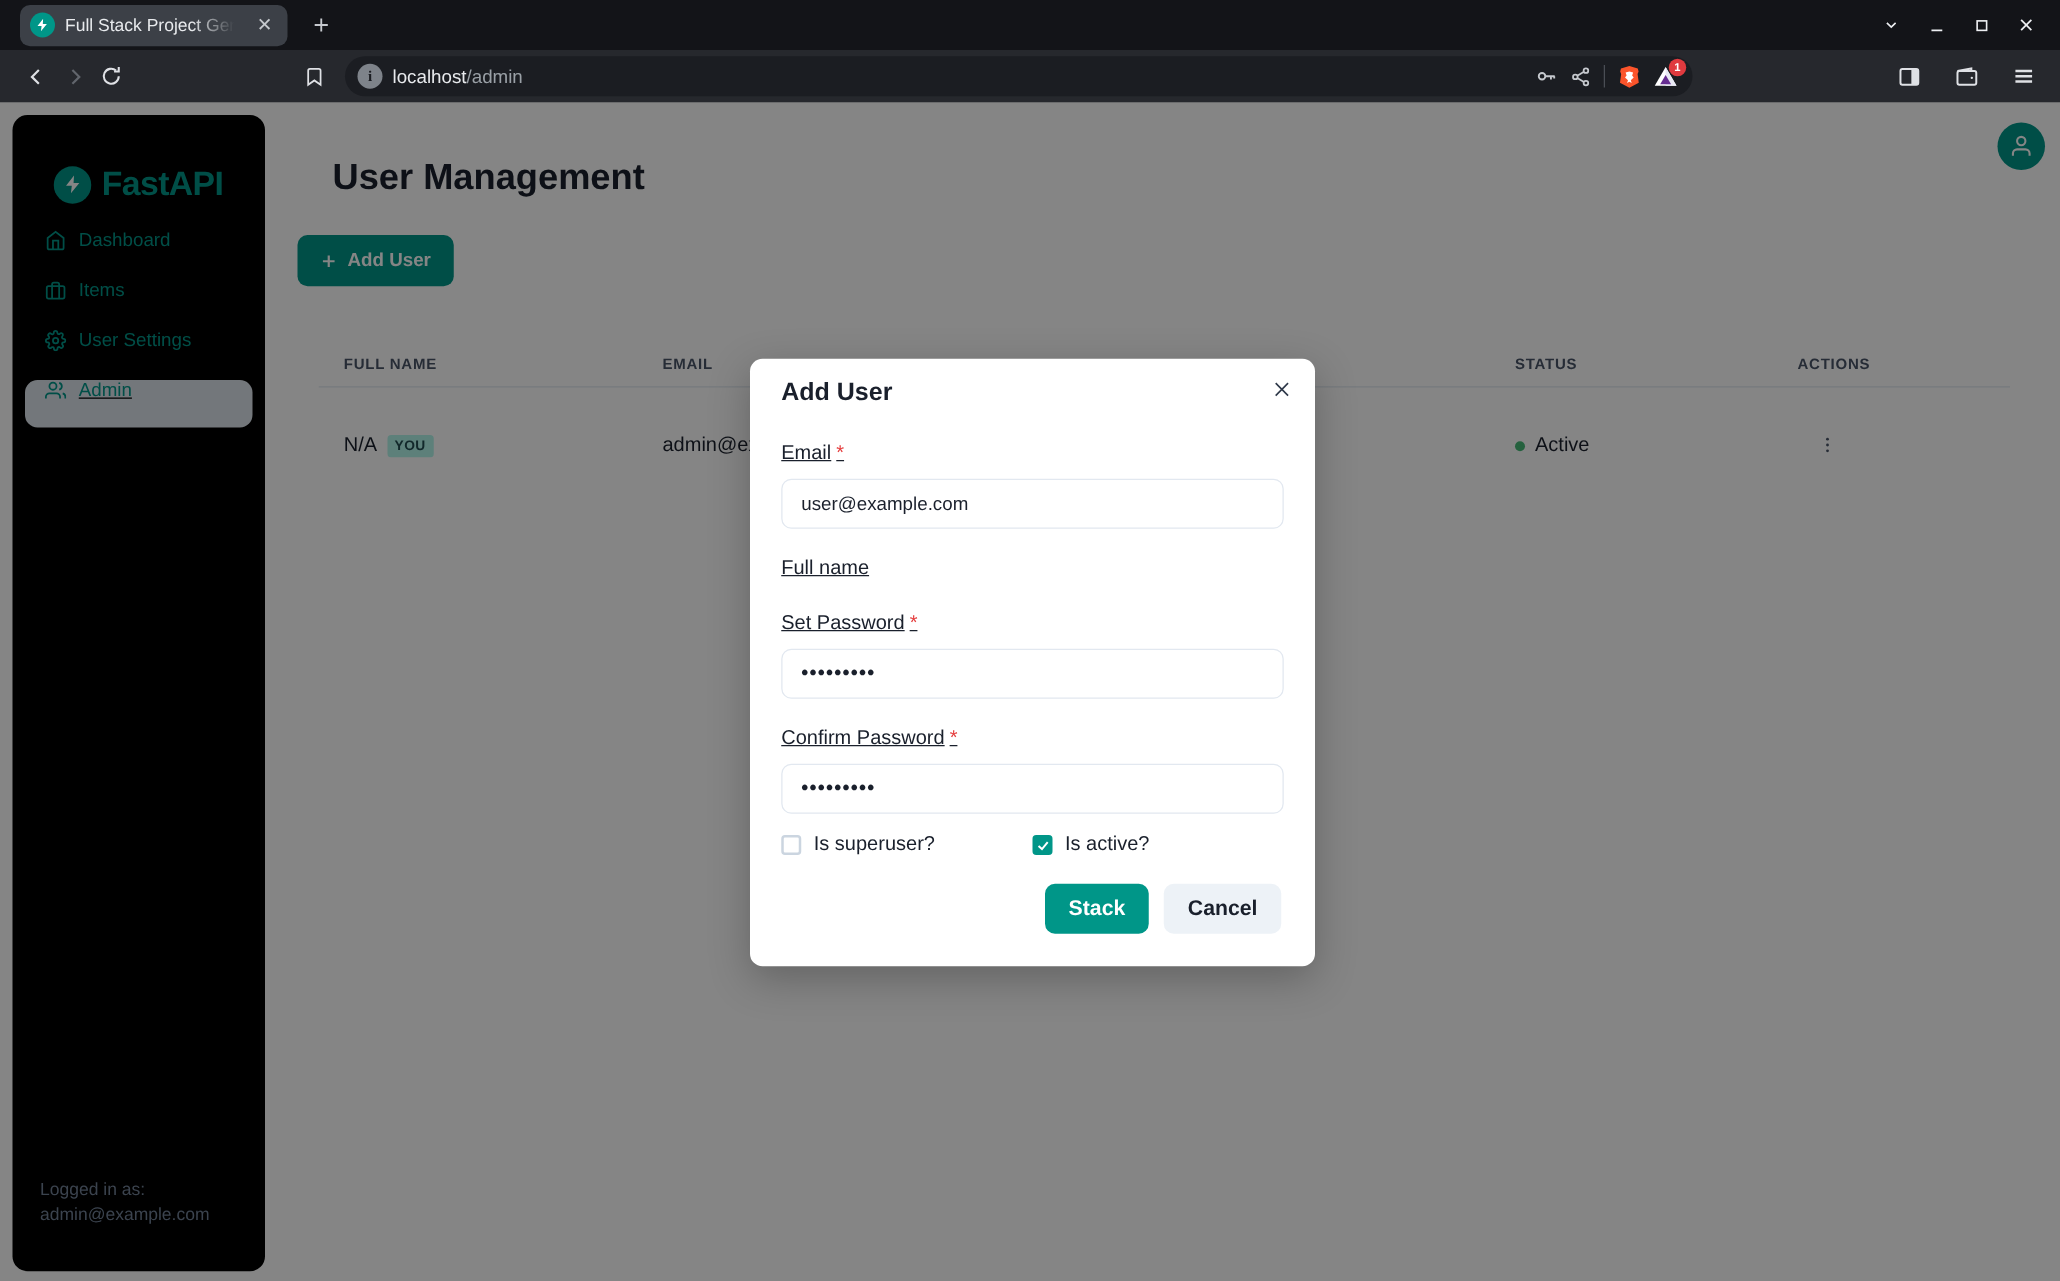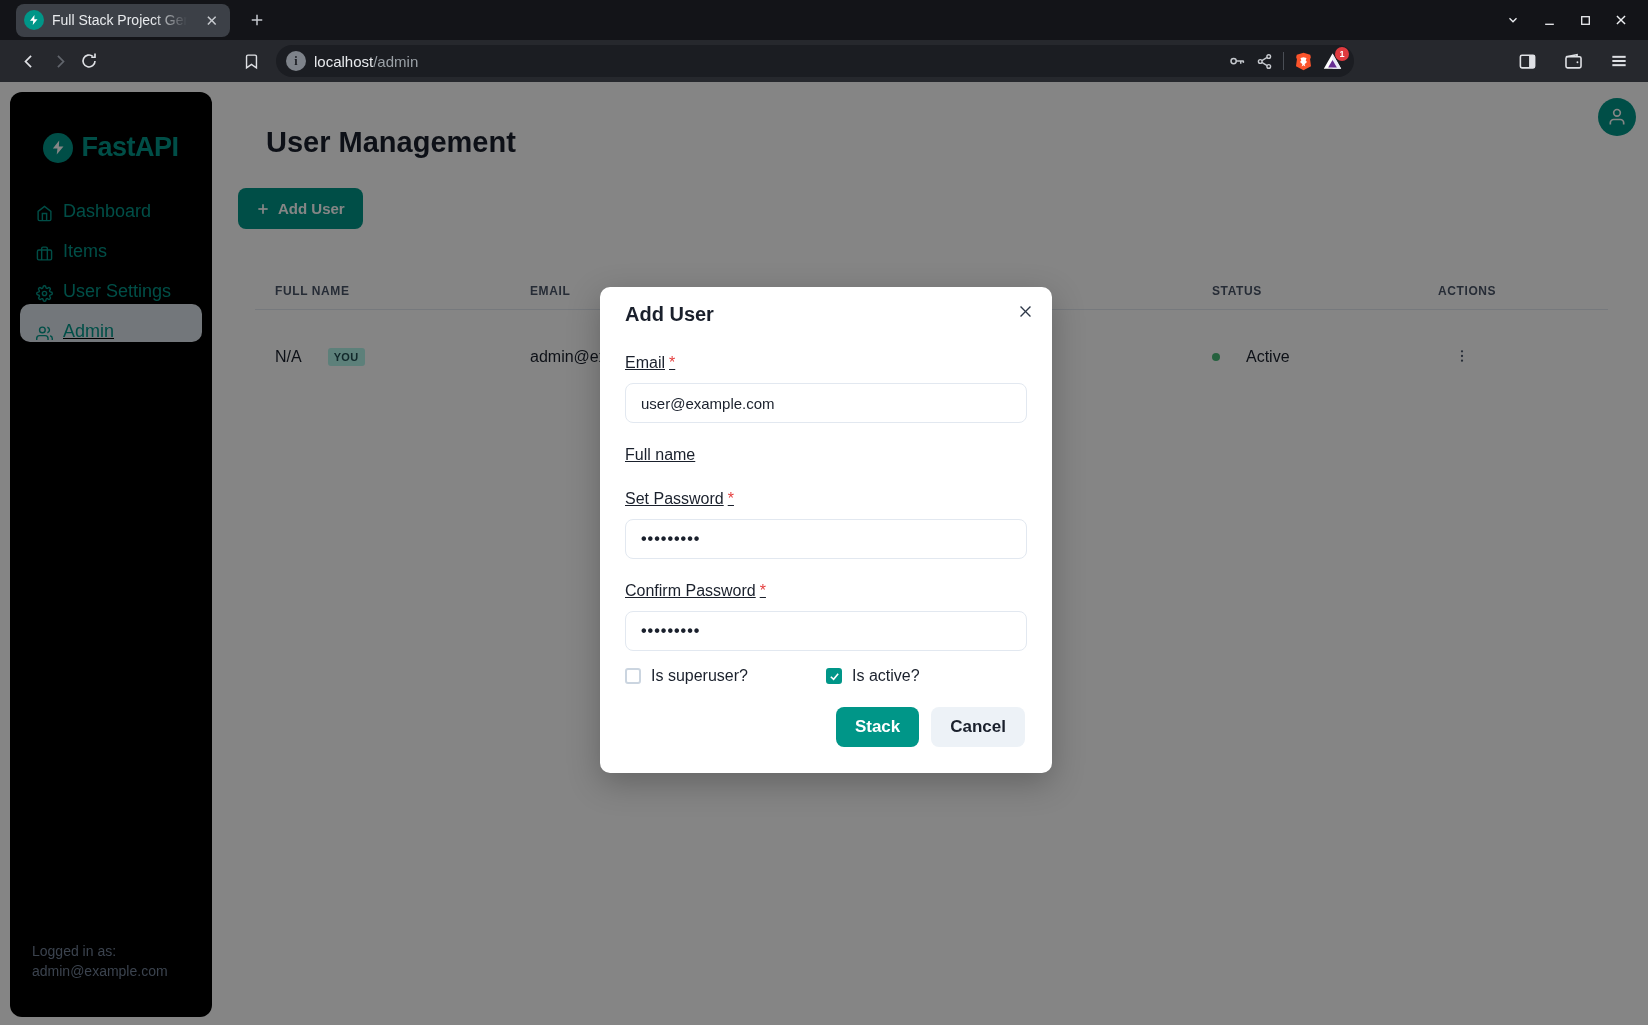--- a/index.html
+++ b/index.html
@@ -47,43 +47,43 @@
   
   .page { position:absolute; top:82px; left:0; width:1648px; height:943px; background:#FFFFFF; }
 
   .sidebar { position:absolute; left:10px; top:10px; width:202px; height:925px;
              background:#000000; border-radius:12px;text-decoration:underline; }
   .logo { display:flex; align-items:center; justify-content:center; gap:8px; margin-top:40px; }
   .logo-mark { width:30px; height:30px; border-radius:50%; background:var(--teal,#009688);
                display:flex; align-items:center; justify-content:center; }
   .logo-text { font-size:27px; font-weight:600; color:var(--teal,#009688); letter-spacing:-0.5px; }
   .nav { margin-top:21px; padding:0 10px; display:flex; flex-direction:column; gap:2px; }
-  .nav-item { height:38px; display:flex; align-items:flex-end; gap:10px; padding:0 16px;
-              color:var(--teal,#009688); font-size:18px; border-radius:10px; cursor:pointer; }
+  .nav-item { height:38px; display:flex; align-items:flex-start; gap:10px; padding:0 16px;
+              color:var(--teal,#009688); font-size:15px; border-radius:10px; cursor:pointer; }
   .nav-item.active { background:#DDE4EC; }
   .nav-item svg { flex:none; }
   .logged-in { position:absolute; left:22px; bottom:36px; font-size:14px; color:#718096; line-height:20px; }
 
   .avatar-btn { position:absolute; right:12px; top:16px; width:38px; height:38px; border-radius:50%;
                 background:var(--teal,#009688); border:none; cursor:pointer; display:flex;
                 align-items:center; justify-content:center; }
 
   .page-title { position:absolute; left:238px; top:44px; font-size:29px; font-weight:bold; color:#1A202C;margin-left:28px; }
   .add-user-btn { position:absolute; left:238px; top:106px; height:41px; padding:0 18px;
                   background:var(--teal,#009688); color:#fff; border:none; border-radius:8px;
                   font-size:15px; font-weight:bold; display:flex; align-items:center; gap:8px;
                   cursor:pointer; font-family:inherit; }
 
   .table { position:absolute; left:255px; top:190px; width:1353px; }
   .t-head, .t-row { display:grid; grid-template-columns:255px 682px 226px 190px; align-items:center; }
   .t-head { height:38px; border-bottom:1px solid #E2E8F0; }
   .th { padding-left:20px; font-size:12px; font-weight:bold; color:#4A5568;
         text-transform:uppercase; letter-spacing:0.05em; }
   .t-row { height:70px; }
-  .td { padding-left:20px; font-size:16px; color:#1A202C; display:flex; align-items:center; gap:26px;
+  .td { padding-left:20px; font-size:16px; color:#1A202C; display:flex; align-items:center; gap:8px;
         white-space:nowrap; overflow:hidden;margin-top:24px; }
   .you-badge { background:var(--badge_bg,#B2F5EA); color:var(--badge_text,#234E52); font-size:11px;
                font-weight:bold; border-radius:3px; padding:3px 6px; letter-spacing:0.03em; }
   .status-dot { width:8px; height:8px; border-radius:50%; background:var(--active_dot,#48BB78); flex:none; }
   .kebab-btn { background:none; border:none; color:#4A5568; cursor:pointer; padding:4px 8px; margin-left:8px; }
 
   
   .overlay { position:absolute; top:82px; left:0; width:1648px; height:943px;
              background:rgba(0,0,0,0.48); z-index:5; }
   .modal { position:absolute; left:600px; top:287px; width:452px; z-index:10; background:#fff;

